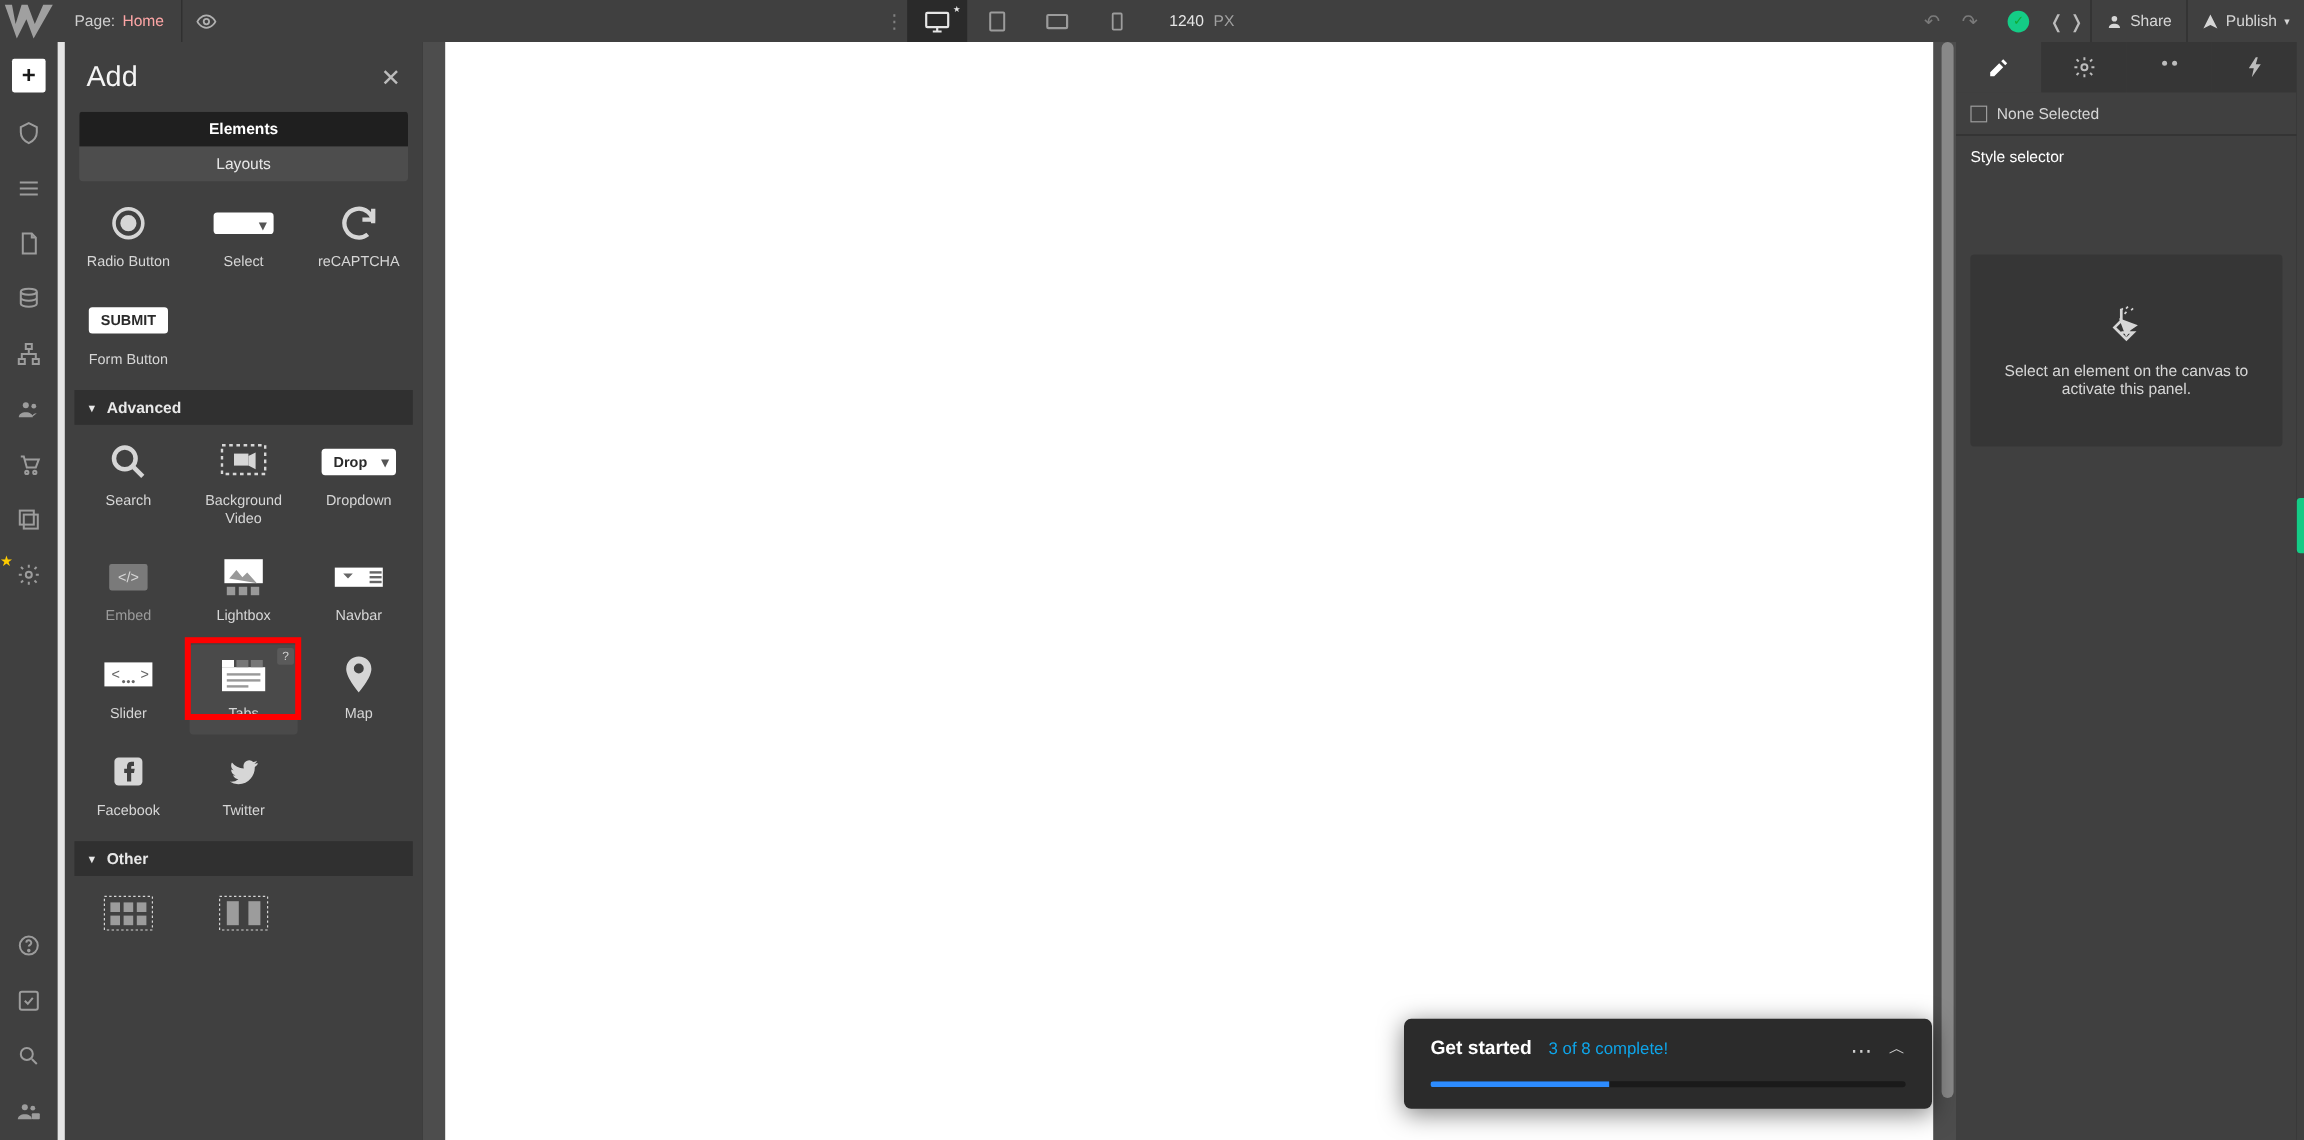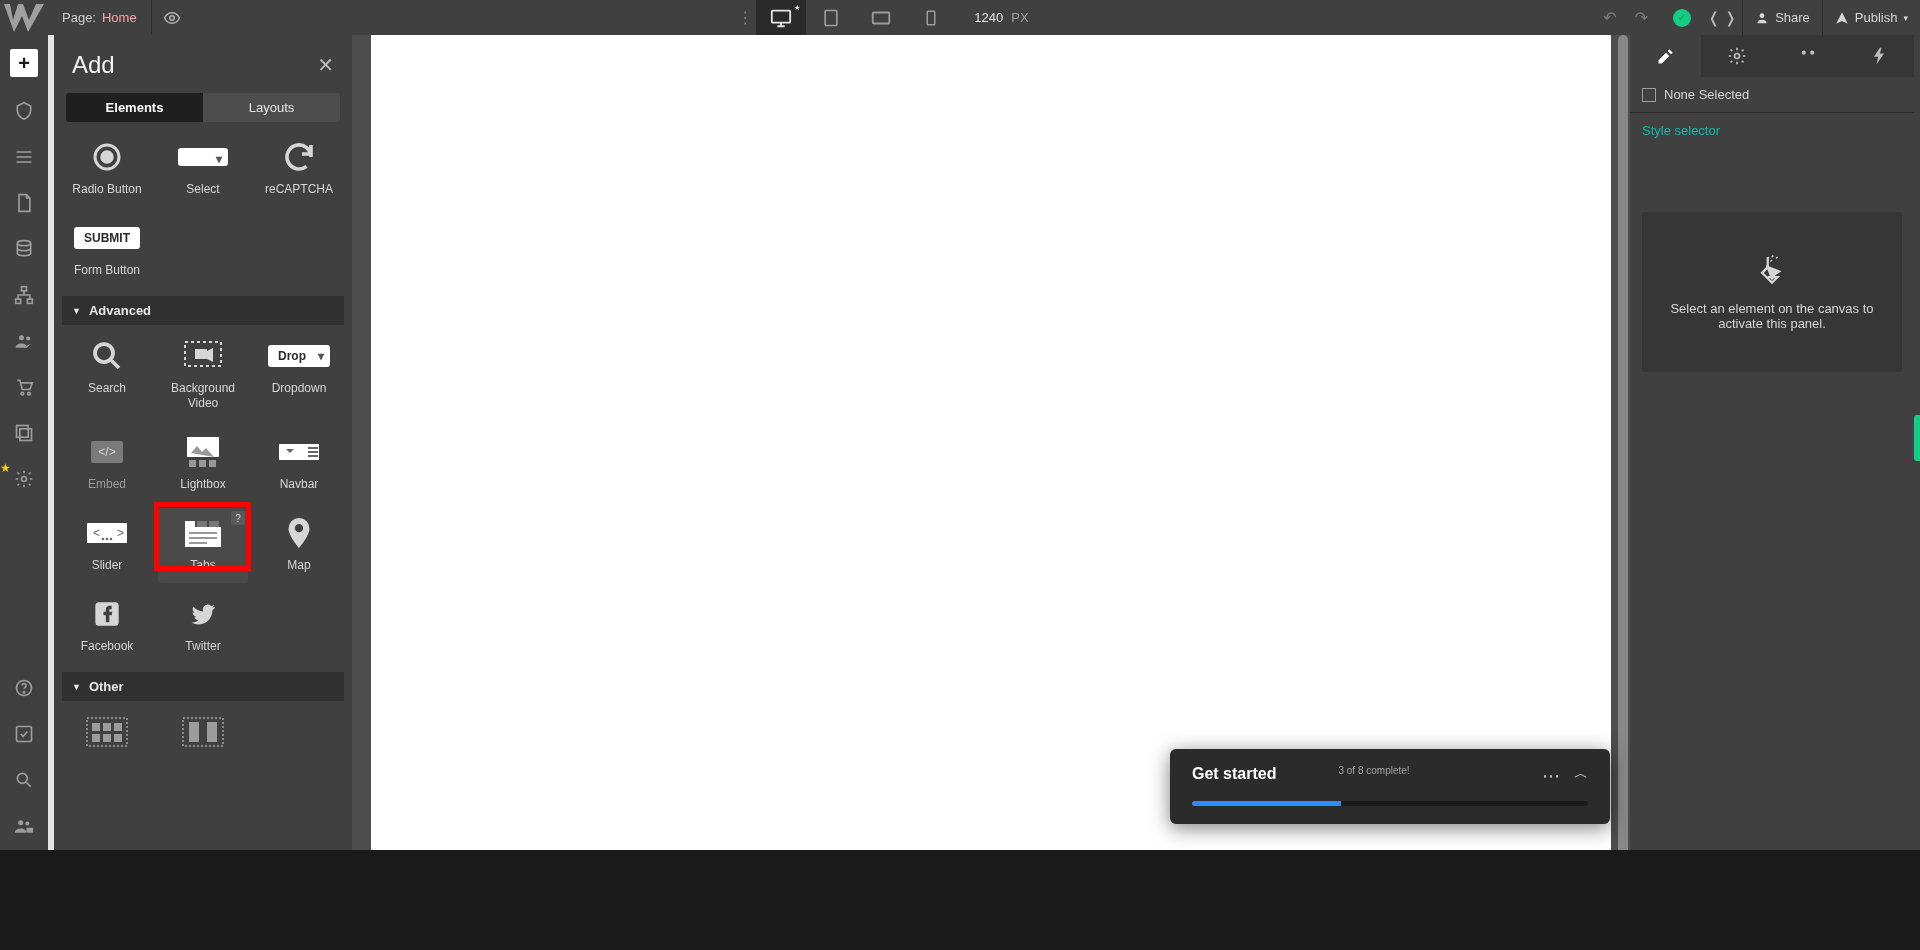--- a/index.html
+++ b/index.html
@@ -1,17 +1,17 @@
 <!DOCTYPE html>
 <html><head>
 <meta charset="utf-8">
 <style>
 *{box-sizing:border-box;margin:0;padding:0;font-family:Arial,Helvetica,sans-serif;}
 html,body{width:1920px;height:950px;background:#1a1a1a;color:#d6d6d6;overflow:hidden;}
-.scale-wrap{width:1920px;height:850px;}
+.scale-wrap{width:1920px;height:950px;}
 
 .topbar{height:35px;background:#404040;display:flex;align-items:stretch;font-size:13px;}
 .topbar .tb-left,.topbar .tb-right{display:flex;align-items:center;}
 .topbar .logo{width:48px;display:flex;align-items:center;justify-content:center;font-size:20px;font-weight:bold;color:#a0a0a0;}
 .topbar .page-sel{display:flex;align-items:center;padding:0 14px;gap:6px;border-right:1px solid #2d2d2d;color:#cfcfcf;height:100%;}
 .topbar .page-sel .pg-name{color:#fca5a5;}
 .topbar .preview{width:40px;display:flex;align-items:center;justify-content:center;color:#b0b0b0;}
 .topbar .spacer{flex:1;}
 .topbar .gutter-dots{width:22px;display:flex;align-items:center;justify-content:center;color:#808080;font-size:16px;}
 .device-btn{width:50px;height:100%;display:flex;align-items:center;justify-content:center;color:#9c9c9c;position:relative;}
@@ -35,21 +35,21 @@
 .left-rail .rail-spacer{flex:1;}
 .rail-item.starred{position:relative;}
 .rail-item.starred::before{content:"★";position:absolute;left:-12px;top:-6px;color:#ffcc00;font-size:12px;}
 
 .left-rail svg{width:20px;height:20px;}
 
 .add-panel{width:304px;background:#404040;display:flex;flex-direction:column;border-left:6px solid #e5e5e5;}
 .add-panel .panel-head{display:flex;align-items:center;justify-content:space-between;padding:16px 18px 8px 18px;}
 .add-panel .panel-head h1{font-size:24px;font-weight:400;color:#f4f4f4;}
 .add-panel .panel-head .close{color:#bcbcbc;font-size:20px;cursor:pointer;}
-.panel-tabs{display:flex;margin:6px 12px 0 12px;background:#4d4d4d;border-radius:3px;overflow:hidden;}
+.panel-tabs{display:flex;margin:6px 12px 0 12px;background:#4d4d4d;border-radius:3px;overflow:hidden;flex-direction:column;}
 .panel-tabs .ptab{flex:1;text-align:center;padding:7px 0;font-size:13px;color:#e6e6e6;}
 .panel-tabs .ptab.active{background:#1f1f1f;color:#fff;font-weight:bold;}
 .panel-body{flex:1;overflow:hidden;padding:8px 8px 0 8px;}
 .section-head{display:flex;align-items:center;gap:8px;background:#303030;color:#e8e8e8;font-size:13px;font-weight:bold;padding:7px 10px;margin-top:8px;}
 .section-head .tri{font-size:9px;}
 .grid3{display:grid;grid-template-columns:repeat(3,1fr);gap:6px;padding:6px 0 0 0;}
 .cell{display:flex;flex-direction:column;align-items:center;gap:6px;padding:6px 0 10px 0;border-radius:3px;position:relative;}
 .cell.hovered{background:#4a4a4a;}
 .cell .ic{width:50px;height:38px;display:flex;align-items:center;justify-content:center;color:#d6d6d6;}
 .cell .lbl{font-size:12px;color:#d6d6d6;text-align:center;line-height:1.25;}
@@ -60,36 +60,36 @@
 .red-box{position:absolute;border:5px solid #ff0000;pointer-events:none;}
 
 .canvas-area{flex:1;background:#4d4d4d;display:flex;justify-content:center;overflow:hidden;position:relative;}
 .canvas{width:1240px;background:#fff;height:915px;margin-top:0;}
 .canvas-area .vscroll{position:absolute;right:0;top:0;width:14px;height:100%;}
 .vscroll .thumb{position:absolute;left:2px;width:10px;background:#888;border-radius:5px;}
 
 .gs-widget{position:absolute;right:20px;bottom:26px;width:440px;background:#2b2b2b;border-radius:6px;padding:16px 22px 18px 22px;box-shadow:0 4px 20px rgba(0,0,0,.5);}
 .gs-row{display:flex;align-items:flex-start;gap:14px;}
 .gs-row .title{font-weight:bold;color:#fff;font-size:16px;}
-.gs-row .sub{color:#a3a3a3;font-size:10px;margin-left:48px;}
+.gs-row .sub{color:#0ea5e9;font-size:14px;}
 .gs-row .sp{flex:1;}
 .gs-row .more{color:#cfcfcf;font-size:18px;}
 .gs-row .up{color:#cfcfcf;font-size:14px;}
 .gs-bar{height:5px;background:#1a1a1a;border-radius:3px;margin-top:14px;overflow:hidden;}
 .gs-bar .fill{height:100%;background:#2d8cff;}
 
 .right-side{display:flex;height:100%;}
 .style-panel{width:284px;background:#404040;display:flex;flex-direction:column;}
 .sp-tabs{display:flex;height:42px;}
 .sp-tab{flex:1;display:flex;align-items:center;justify-content:center;color:#bcbcbc;background:#363636;}
 .sp-tab.active{background:#404040;color:#fff;}
 .sp-tab svg{width:20px;height:20px;}
 .sp-row{padding:10px 12px;font-size:13px;color:#d6d6d6;display:flex;align-items:center;gap:8px;}
 .sp-row.sep{border-bottom:1px solid #2d2d2d;}
-.sp-label{font-size:13px;color:#14b8a6;padding:10px 12px 6px 12px;}
+.sp-label{font-size:13px;color:#ffffff;padding:10px 12px 6px 12px;}
 .sp-select{margin:0 10px;background:#333;height:32px;border-radius:3px;display:flex;align-items:center;padding:0 10px;color:#8f8f8f;font-size:13px;}
 .sp-placeholder{margin:68px 12px 0 12px;background:#363636;border-radius:3px;height:160px;display:flex;flex-direction:column;align-items:center;justify-content:center;gap:14px;color:#d6d6d6;text-align:center;padding:0 24px;font-size:13px;}
 .right-edge{width:6px;background:#404040;position:relative;}
 .right-edge .tab{position:absolute;right:0;top:380px;width:6px;height:46px;background:#14cc86;border-radius:3px 0 0 3px;}
 
 .chk{width:14px;height:14px;border:1px solid #9c9c9c;display:inline-block;}
 
 .ic svg{width:48px;height:36px;}
 .ic-small svg{width:28px;height:28px;}
 </style>

